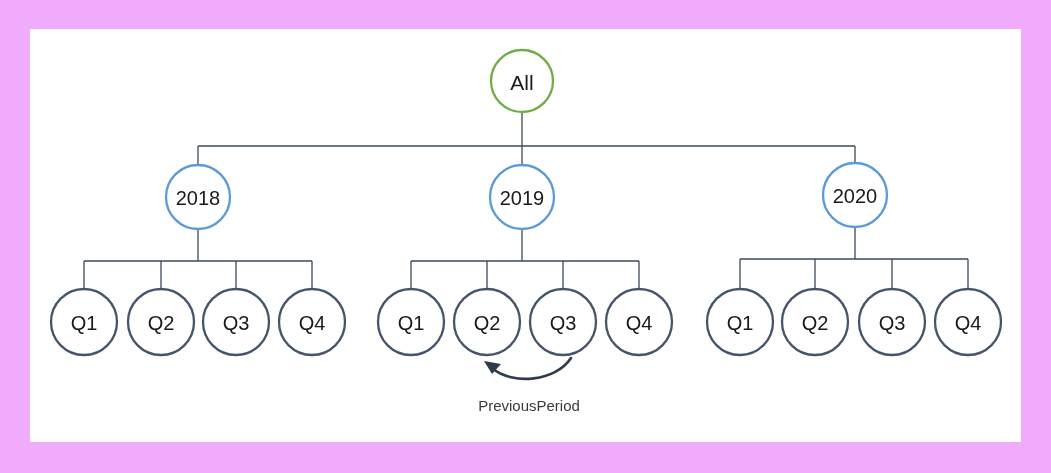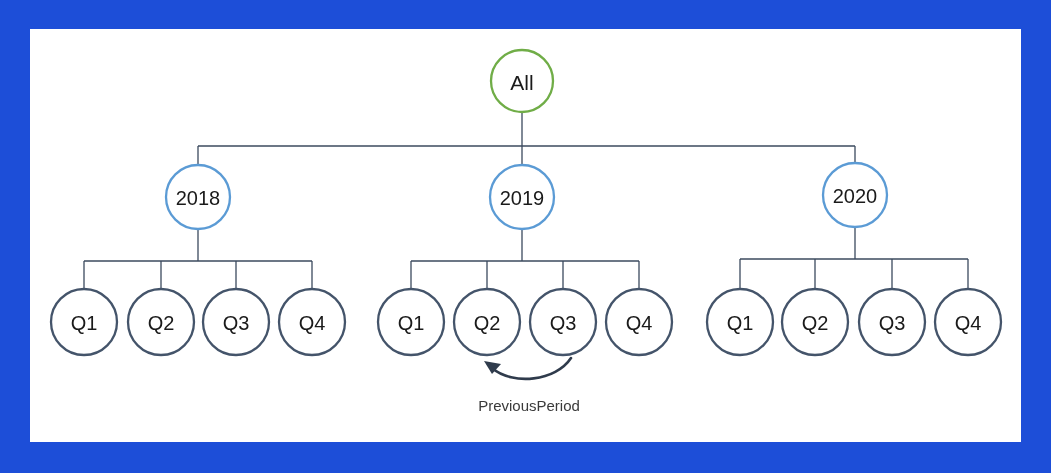--- a/index.html
+++ b/index.html
@@ -11,21 +11,21 @@
   body {
     width: 1051px;
     height: 473px;
     font-family: "Liberation Sans", sans-serif;
     overflow: hidden;
   }
   #stage {
     position: relative;
     width: 1051px;
     height: 473px;
-    background: #1d4ed8;
+    background: #f0abfc;
   }
   #canvas {
     position: absolute;
     left: 30px;
     top: 29px;
     width: 991px;
     height: 413px;
     background: #ffffff;
   }
   #diagram {

